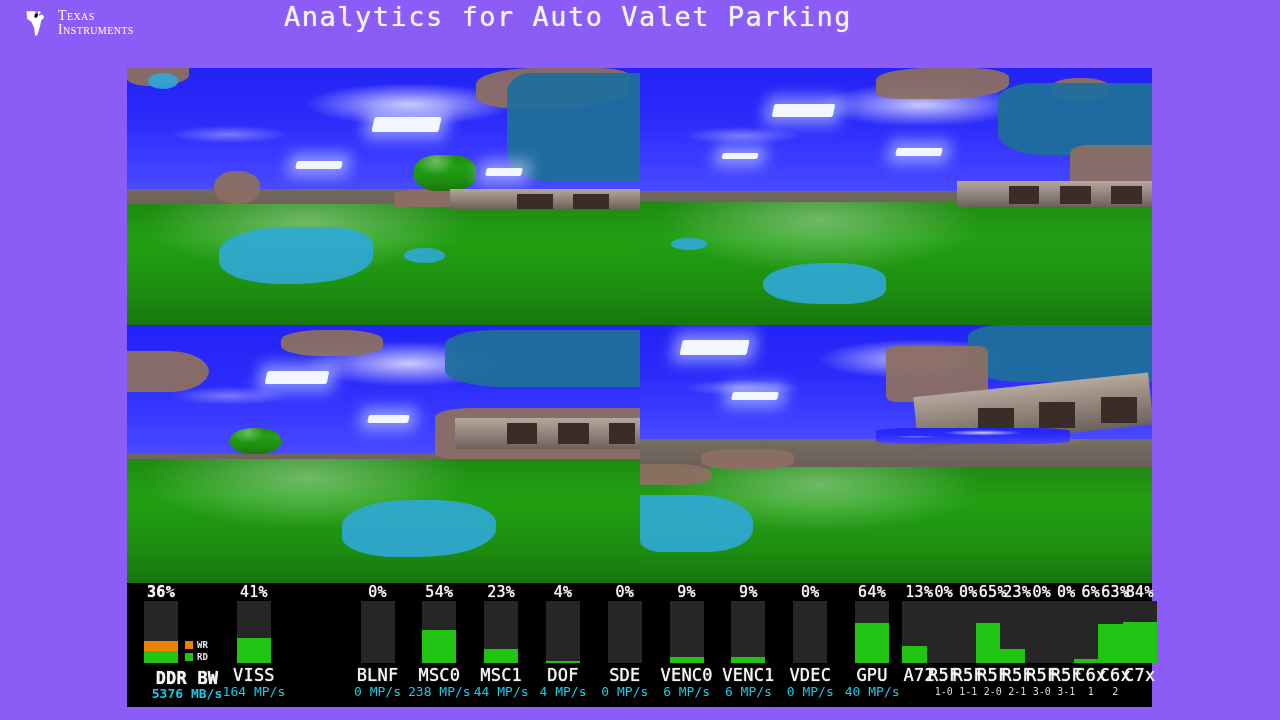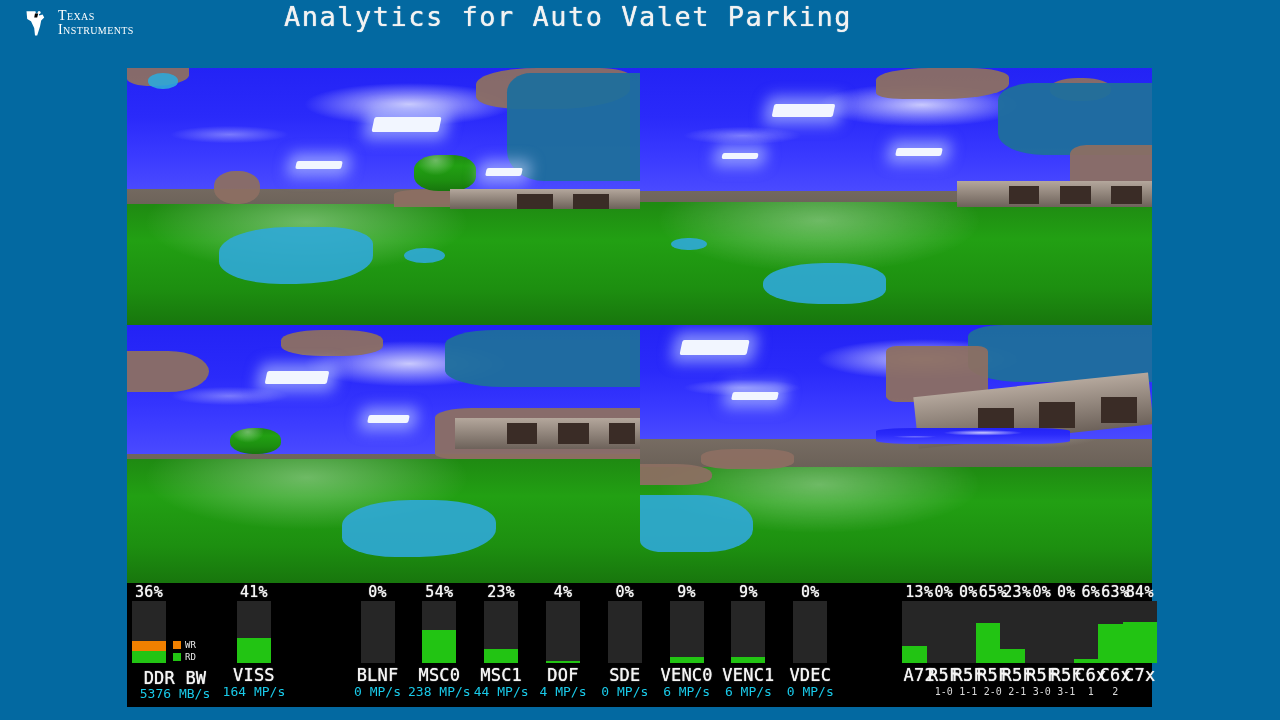--- a/index.html
+++ b/index.html
@@ -2,21 +2,21 @@
 <html><head>
 <meta charset="utf-8">
 <style>
   * { box-sizing: border-box; margin: 0; padding: 0; }
   html, body {
     width: 1280px; height: 720px;
     background: #000;
     overflow: hidden;
     font-family: "Liberation Mono", "DejaVu Sans Mono", monospace;
   }
-  #app { position: relative; width: 1280px; height: 720px; background: #0369a1; padding-left: 47px; }
+  #app { position: relative; width: 1280px; height: 720px; background: #8b5cf6; padding-left: 47px; }
 
   
   #header { position: absolute; left: 0; top: 0; width: 1280px; height: 56px; }
   #ti-logo { position: absolute; left: 22px; top: 6px; width: 142px; height: 34px;
              display: flex; align-items: center; gap: 6px; }
   #ti-logo .mark { width: 30px; height: 30px; flex: 0 0 30px; }
   #ti-logo .words { display: flex; flex-direction: column; line-height: 1.0; }
   #ti-logo .words span {
     font-family: "Liberation Serif", "DejaVu Serif", serif;
     color: #fff; font-size: 14px; letter-spacing: .4px;
@@ -120,21 +120,21 @@
     text-shadow: 0 0 1px #fff; white-space: nowrap;
   }
   .sub {
     height: 14px; line-height: 14px;
     font-family: "DejaVu Sans Mono", "Liberation Mono", monospace;
     font-size: 13px; color: #19c9e8; white-space: nowrap;
   }
   .sub.dim { color: #d8d8d8; font-size: 10px; }
 
   
-  #ddr-cell { position: absolute; left: 0; top: 0; width: 96px; height: 124px; }
+  #ddr-cell { position: absolute; left: 12px; top: 0; width: 96px; height: 124px; font-weight: bold; }
   #ddr-cell .pct { position: absolute; left: 0; top: 0; width: 44px; text-align: center; }
   #ddr-cell .track { position: absolute; left: 5px; top: 18px; }
   #ddr-cell .name { position: absolute; left: 0; top: 83px; width: 96px; text-align: center; }
   #ddr-cell .sub  { position: absolute; left: 0; top: 104px; width: 96px; text-align: center; }
   #ddr-legend { position: absolute; left: 46px; top: 56px; }
   #ddr-legend .row { display: flex; align-items: center; gap: 4px; height: 12px; }
   #ddr-legend .sw { width: 8px; height: 8px; display: inline-block; }
   #ddr-legend .lbl {
     font-family: "DejaVu Sans Mono", "Liberation Mono", monospace;
     font-size: 9px; color: #e8e8e8; line-height: 12px;
@@ -331,20 +331,28 @@
           <div class="sub">6 MP/s</div>
         </div>
         <div class="cell" style="left: 556.364px; width: 61.8182px;">
           <div class="pct">0%</div>
           <div class="track">
             <div class="fill" style="height: 0%; background: rgb(34, 196, 19);"></div>
           </div>
           <div class="name">VDEC</div>
           <div class="sub">0 MP/s</div>
         </div>
+        <div class="cell" style="left: 618.182px; width: 61.8182px;">
+          <div class="pct">64%</div>
+          <div class="track">
+            <div class="fill" style="height: 64%; background: rgb(34, 196, 19);"></div>
+          </div>
+          <div class="name">GPU</div>
+          <div class="sub">40 MP/s</div>
+        </div>
       </div>
 
     <div class="grp" id="cpu-group" style="left:780px;width:245px;">
         <div class="cell" style="left: 0px; width: 24.5px;">
           <div class="pct">13%</div>
           <div class="track">
             <div class="fill" style="height: 28%; background: rgb(34, 196, 19);"></div>
           </div>
           <div class="name">A72</div>
           <div class="sub dim"></div>

